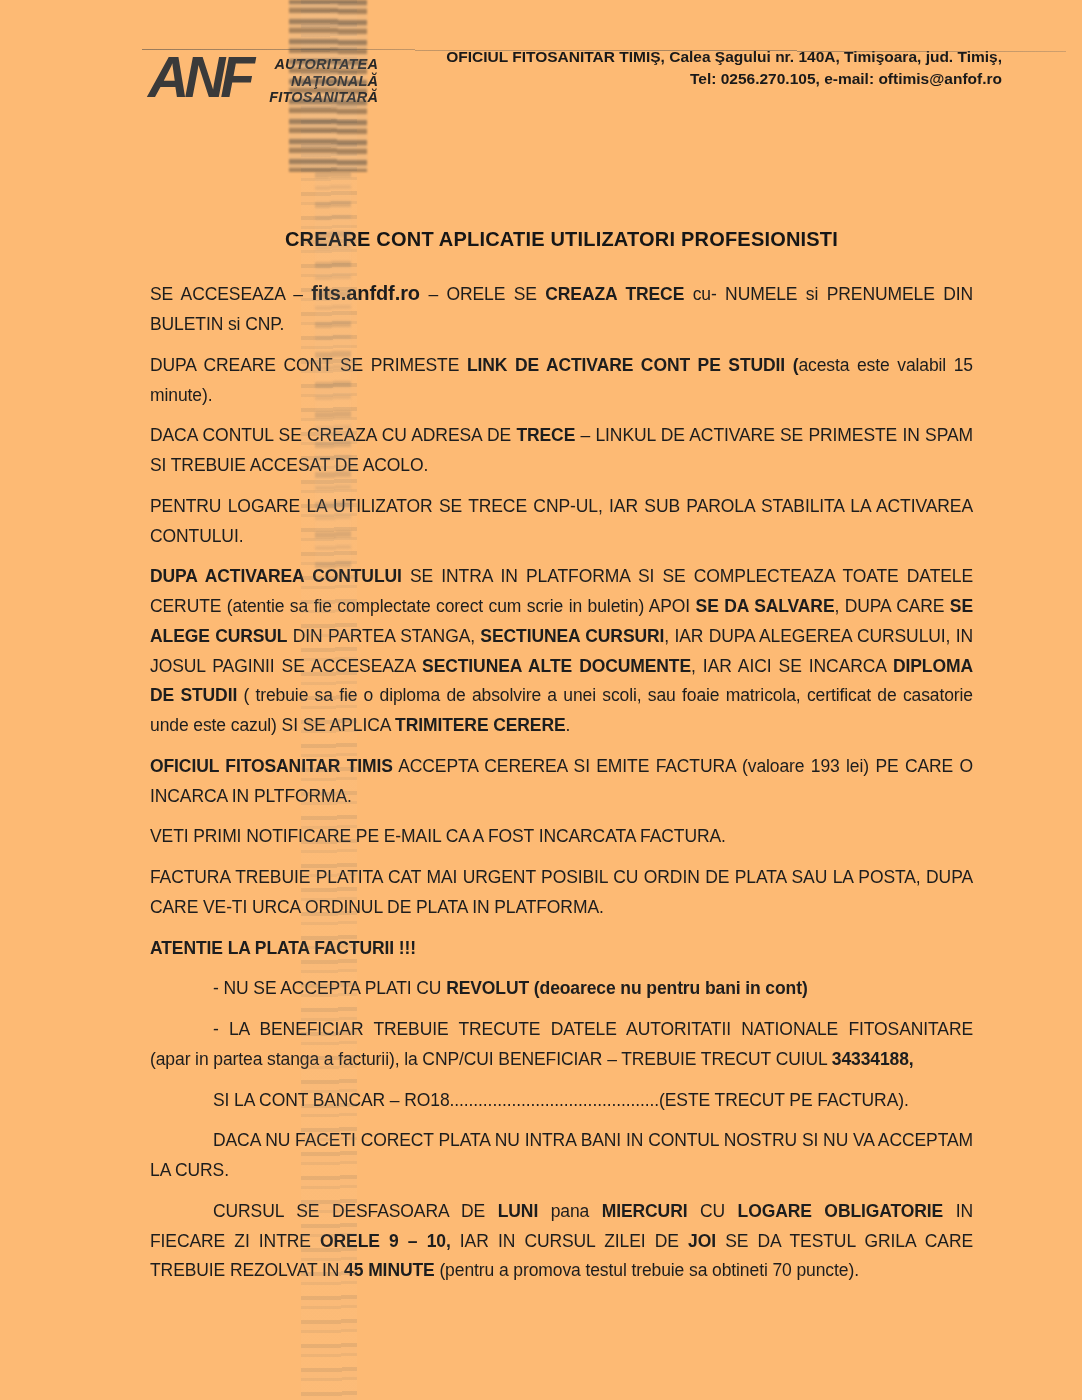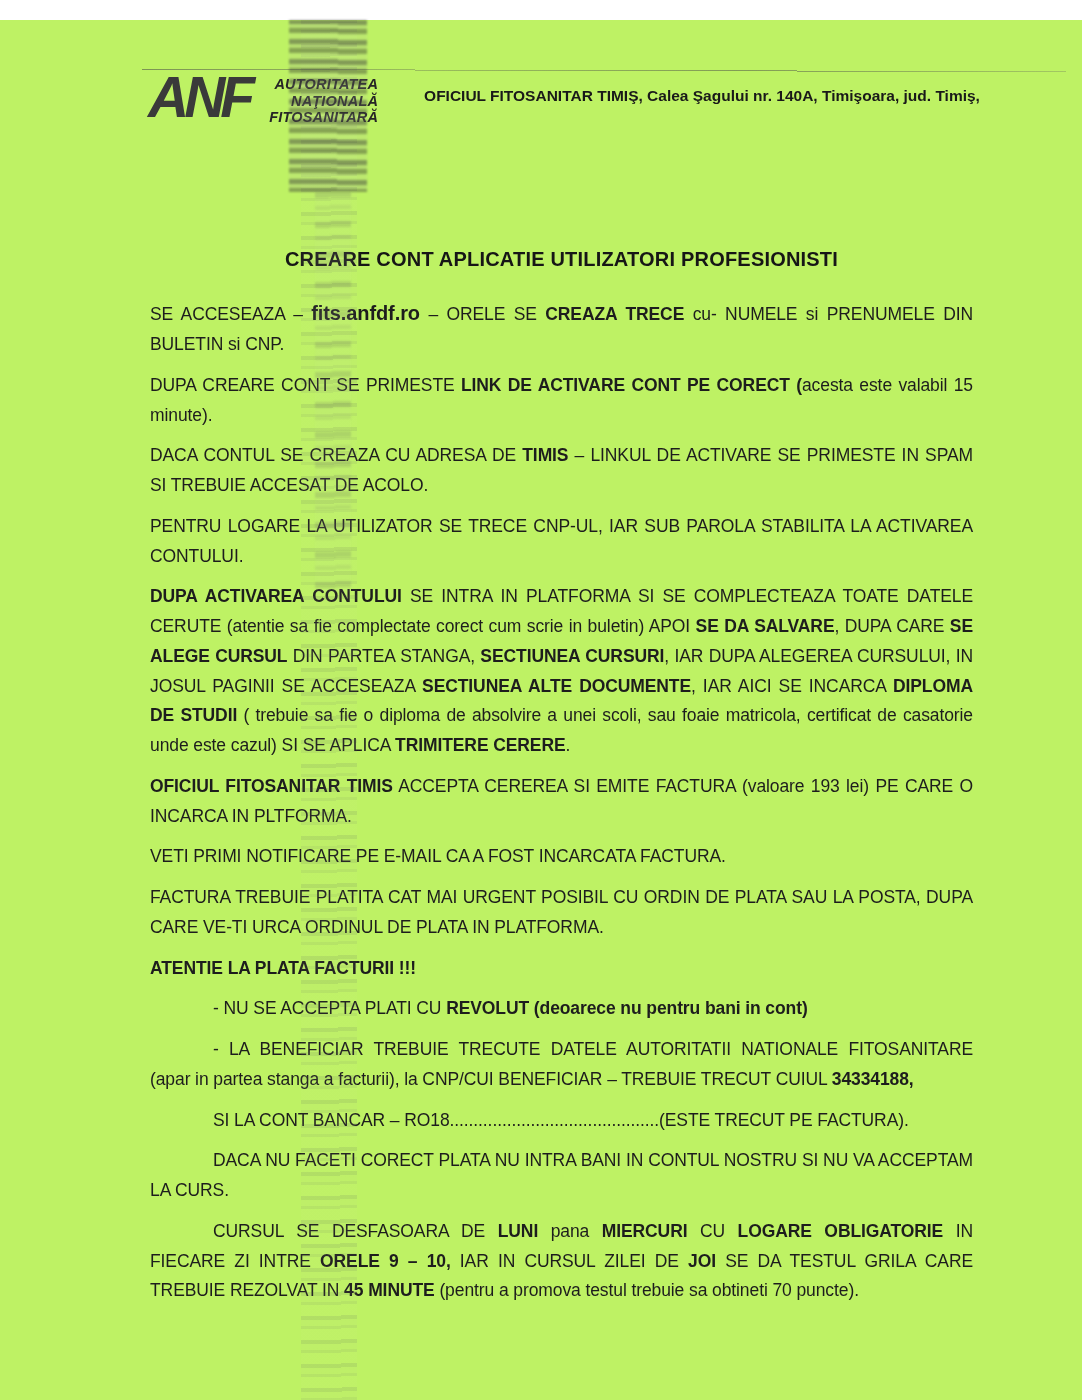--- a/index.html
+++ b/index.html
@@ -1,20 +1,20 @@
 <!DOCTYPE html>
 <html><head>
 <meta charset="utf-8">
 <style>
   html,body{margin:0;padding:0;}
   body{
     width:1082px;height:1400px;position:relative;overflow:hidden;
     background:#ffffff;font-family:"Liberation Sans",sans-serif;
   }
-  .page{position:absolute;inset:0;background:#bef264;color:#1d1d1d;margin-top:20px;}
+  .page{position:absolute;inset:0;background:#fdba74;color:#1d1d1d;}
 
   
   .scan-line{
     position:absolute;left:142px;top:50px;width:924px;height:1px;
     background:linear-gradient(90deg,rgba(70,70,70,.55),rgba(70,70,70,.30) 30%,rgba(70,70,70,.50) 65%,rgba(90,90,90,.28));
     transform:rotate(.15deg);z-index:6;
   }
   .smudge{
     position:absolute;left:301px;top:0;width:56px;height:1400px;z-index:5;
     background:repeating-linear-gradient(179deg,
@@ -43,21 +43,21 @@
     font-size:57px;font-weight:bold;font-style:italic;letter-spacing:-5px;
     line-height:54px;color:#3a3a3a;
   }
   .logo-text{
     margin-left:12px;margin-top:6px;width:116px;text-align:right;
     font-weight:bold;font-style:italic;font-size:14.5px;line-height:1.15;
     color:#262626;letter-spacing:.2px;
   }
   .logo-text span{display:block;}
   .office{
-    position:absolute;left:402px;top:65px;width:600px;text-align:center;
+    position:absolute;left:402px;top:46px;width:600px;text-align:right;
     font-weight:bold;font-size:15.5px;line-height:1.45;color:#191919;z-index:4;
   }
 
   
   .content{position:absolute;left:150px;top:228px;width:823px;z-index:2;}
   .title{
     font-size:20px;font-weight:bold;text-align:center;
     margin:0 0 25px 0;letter-spacing:.2px;color:#161616;
   }
   p.para{margin:0 0 11px 0;font-size:17.5px;line-height:1.7;text-align:justify;letter-spacing:-0.1px;}
@@ -77,29 +77,30 @@
     <div class="logo">
       <span class="logo-acronym">ANF</span>
       <span class="logo-text">
         <span>AUTORITATEA</span>
         <span>NAŢIONALĂ</span>
         <span>FITOSANITARĂ</span>
       </span>
     </div>
     <div class="office">
       <div>OFICIUL FITOSANITAR TIMIŞ, Calea Şagului nr. 140A, Timişoara, jud. Timiş,</div>
+      <div>Tel: 0256.270.105, e-mail: oftimis@anfof.ro</div>
     </div>
   </header>
 
   <main class="content">
     <h1 class="title">CREARE CONT APLICATIE UTILIZATORI PROFESIONISTI</h1>
     <div>
         <p class="para"><span>SE ACCESEAZA – </span><span class="b big">fits.anfdf.ro</span><span> – ORELE SE </span><span class="b">CREAZA TRECE</span><span> cu- NUMELE si PRENUMELE DIN BULETIN si CNP.</span></p>
-        <p class="para"><span>DUPA CREARE CONT SE PRIMESTE </span><span class="b">LINK DE ACTIVARE CONT PE CORECT (</span><span>acesta este valabil 15 minute).</span></p>
-        <p class="para"><span>DACA CONTUL SE CREAZA CU ADRESA DE </span><span class="b">TIMIS</span><span> – LINKUL DE ACTIVARE SE PRIMESTE IN SPAM SI TREBUIE ACCESAT DE ACOLO.</span></p>
+        <p class="para"><span>DUPA CREARE CONT SE PRIMESTE </span><span class="b">LINK DE ACTIVARE CONT PE STUDII (</span><span>acesta este valabil 15 minute).</span></p>
+        <p class="para"><span>DACA CONTUL SE CREAZA CU ADRESA DE </span><span class="b">TRECE</span><span> – LINKUL DE ACTIVARE SE PRIMESTE IN SPAM SI TREBUIE ACCESAT DE ACOLO.</span></p>
         <p class="para"><span>PENTRU LOGARE LA UTILIZATOR SE TRECE CNP-UL, IAR SUB PAROLA STABILITA LA ACTIVAREA CONTULUI.</span></p>
         <p class="para"><span class="b">DUPA ACTIVAREA CONTULUI</span><span> SE INTRA IN PLATFORMA SI SE COMPLECTEAZA TOATE DATELE CERUTE (atentie sa fie complectate corect cum scrie in buletin) APOI </span><span class="b">SE DA SALVARE</span><span>, DUPA CARE </span><span class="b">SE ALEGE CURSUL</span><span> DIN PARTEA STANGA, </span><span class="b">SECTIUNEA CURSURI</span><span>, IAR DUPA ALEGEREA CURSULUI, IN JOSUL PAGINII SE ACCESEAZA </span><span class="b">SECTIUNEA  ALTE DOCUMENTE</span><span>, IAR AICI SE INCARCA </span><span class="b">DIPLOMA DE STUDII</span><span> ( trebuie sa fie o diploma de absolvire a unei scoli, sau foaie matricola, certificat de casatorie unde este cazul) SI SE APLICA </span><span class="b">TRIMITERE CERERE</span><span>.</span></p>
         <p class="para"><span class="b">OFICIUL FITOSANITAR TIMIS</span><span> ACCEPTA CEREREA SI EMITE FACTURA (valoare 193 lei) PE CARE O INCARCA IN PLTFORMA.</span></p>
         <p class="para"><span>VETI PRIMI NOTIFICARE PE E-MAIL CA A FOST INCARCATA FACTURA.</span></p>
         <p class="para"><span>FACTURA TREBUIE PLATITA CAT MAI URGENT POSIBIL CU ORDIN DE PLATA SAU LA POSTA, DUPA CARE VE-TI URCA ORDINUL DE PLATA IN PLATFORMA.</span></p>
         <p class="para"><span class="b">ATENTIE LA PLATA FACTURII !!!</span></p>
         <p class="para indent"><span>- NU SE ACCEPTA PLATI CU </span><span class="b">REVOLUT (deoarece nu pentru bani in cont)</span></p>
         <p class="para indent"><span>- LA BENEFICIAR TREBUIE TRECUTE DATELE AUTORITATII NATIONALE FITOSANITARE (apar in partea stanga a facturii), la CNP/CUI BENEFICIAR – TREBUIE TRECUT CUIUL  </span><span class="b">34334188,</span></p>
         <p class="para indent"><span>SI LA CONT BANCAR – RO18............................................(ESTE TRECUT PE FACTURA).</span></p>
         <p class="para indent"><span>DACA NU FACETI CORECT PLATA NU INTRA BANI IN CONTUL NOSTRU SI NU VA ACCEPTAM LA CURS.</span></p>

